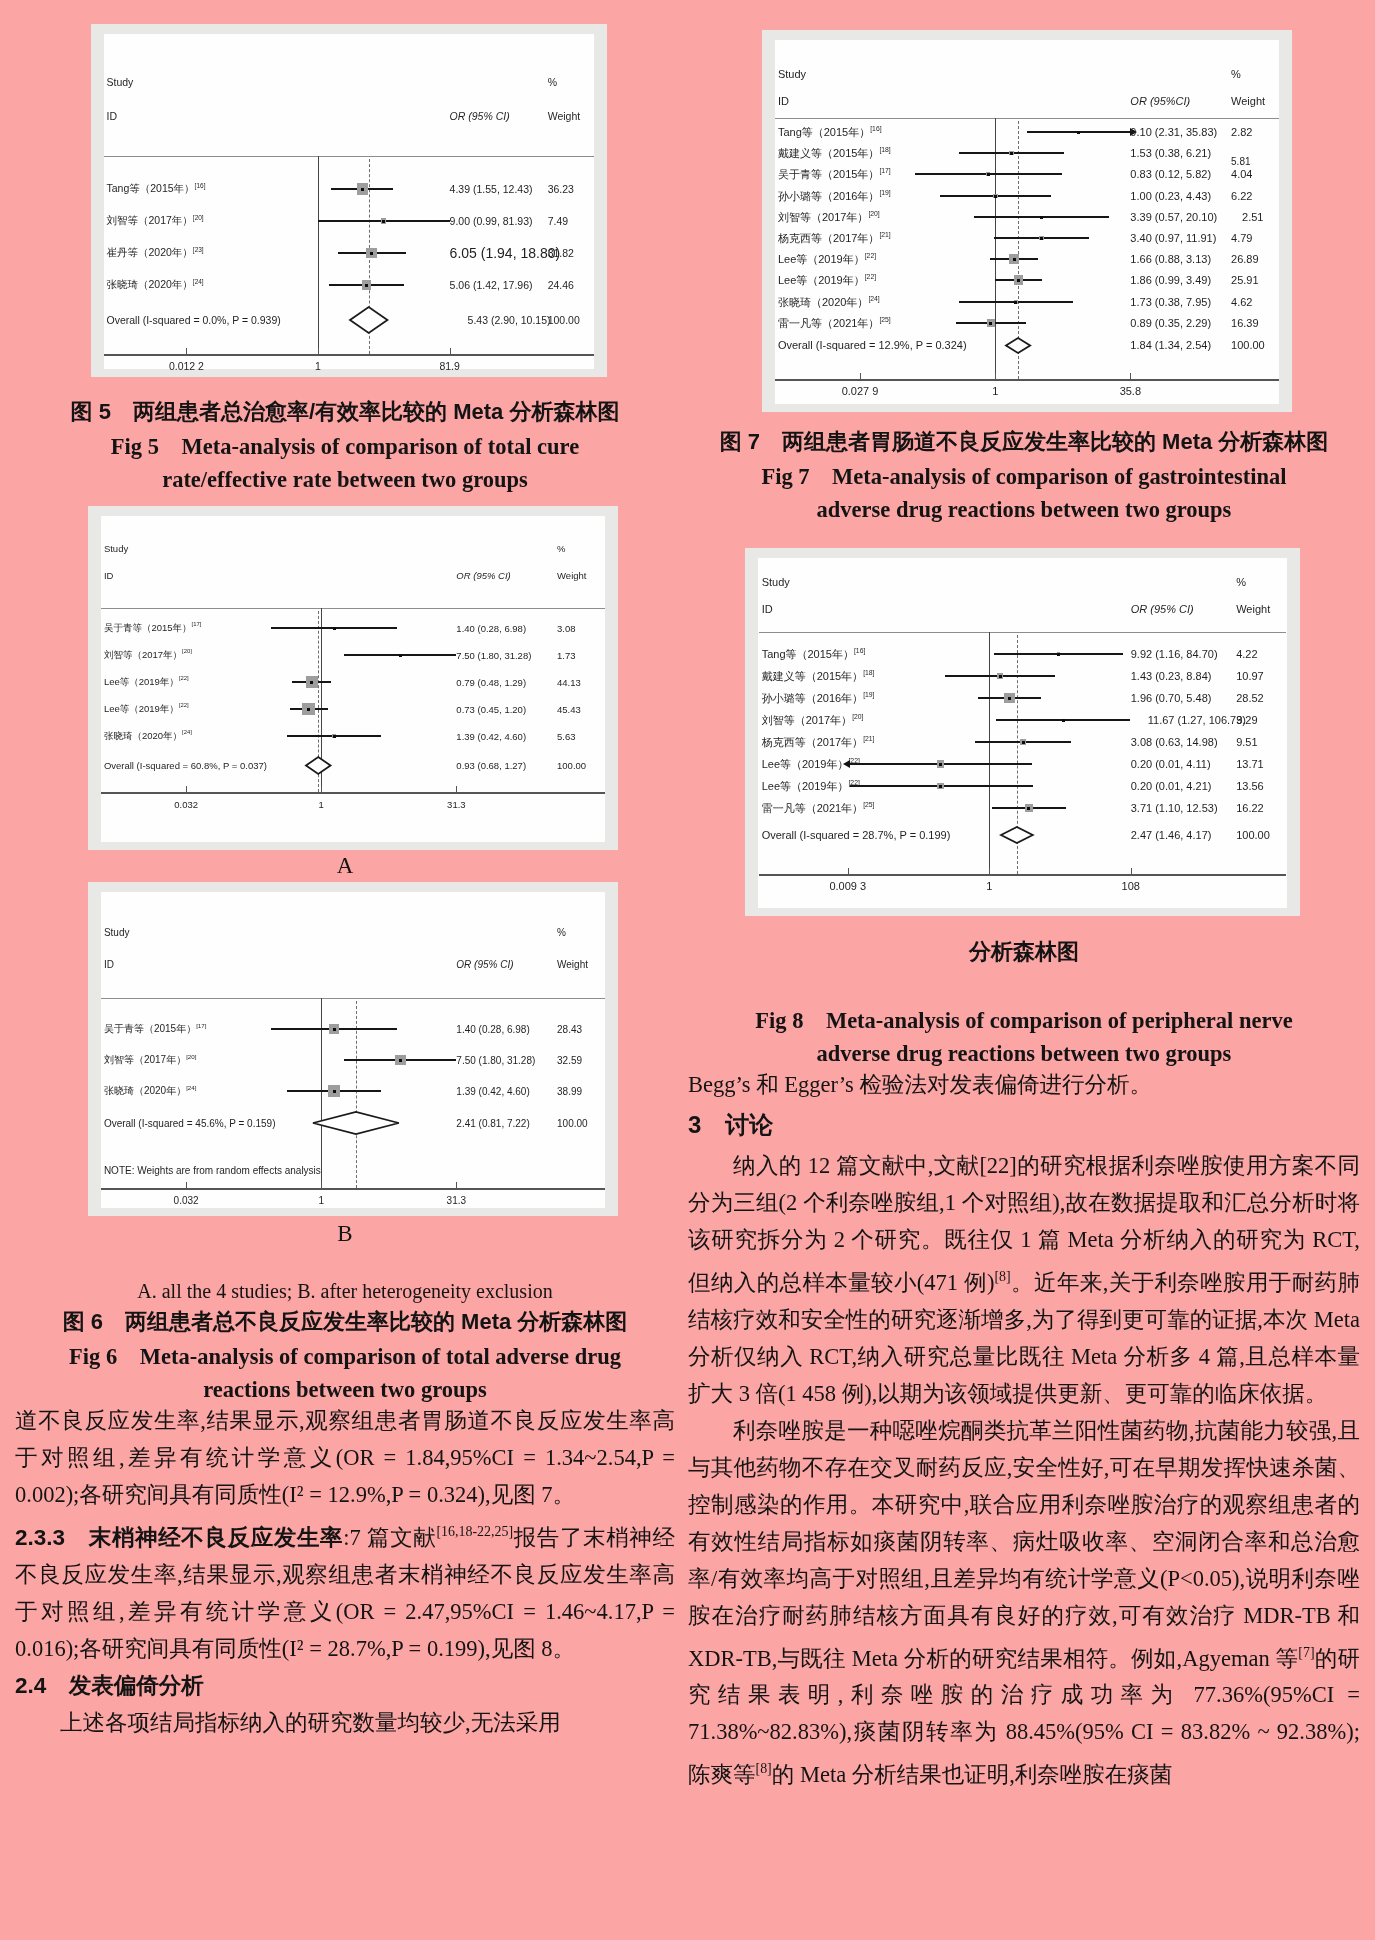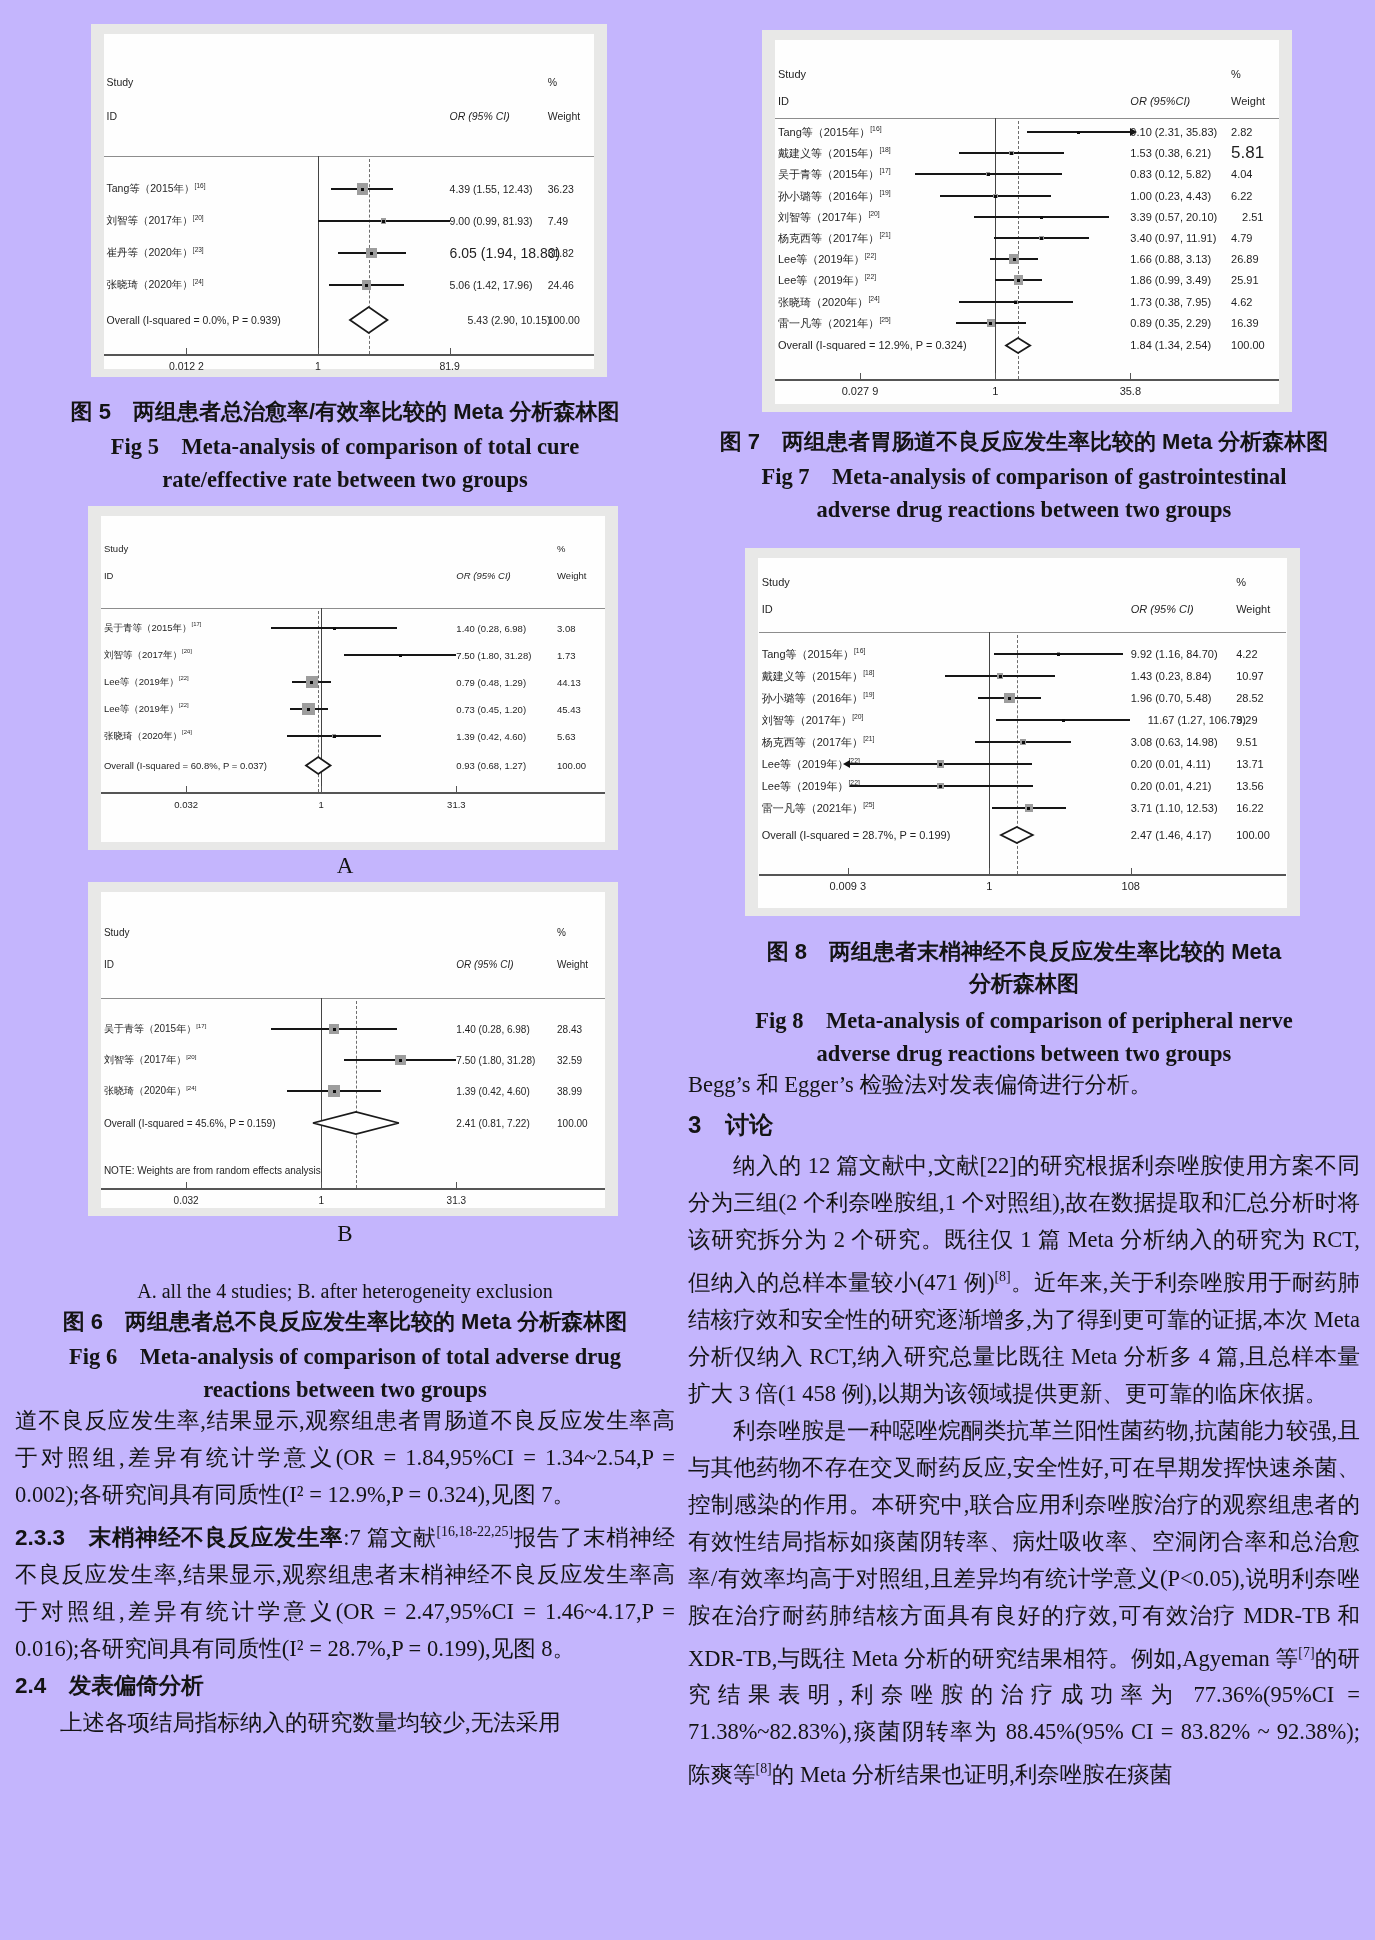--- a/index.html
+++ b/index.html
@@ -1,16 +1,16 @@
 <!DOCTYPE html>
 <html><head>
 <meta charset="utf-8">
 <style>
   html,body{margin:0;padding:0;background:#fff;}
-  .page{position:relative;width:1375px;height:1940px;background:#c4b5fd;overflow:hidden;
+  .page{position:relative;width:1375px;height:1940px;background:#fca5a5;overflow:hidden;
         font-family:"Liberation Serif","DejaVu Serif",serif;color:#141414;}
   .col{position:absolute;top:0;height:1940px;}
   #leftcol{left:15px;width:660px;}
   #rightcol{left:688px;width:672px;}
 
   
   .figbox{position:absolute;background:#e8e8e7;}
   #fig5-box{left:76px;top:24px;width:516px;height:353px;}
   #fig6a-box{left:73px;top:506px;width:530px;height:344px;}
   #fig6b-box{left:73px;top:882px;width:530px;height:334px;}
@@ -234,21 +234,21 @@
         <div style="position: absolute; left: 49.9671%; top: 101.25px; width: 19.5389%; height: 1.5px; background: rgb(22, 22, 22);"></div>
         <div style="position: absolute; left: calc(59.7384% - 1.5px); top: 100.5px; width: 3px; height: 3px; background: rgb(13, 13, 13);"></div>
         <div class="arrR" style="position: absolute; left: 69.506%; top: 98px;"></div>
         <div class="pt" style="left: 69.5%; top: 102px; font-size: 11px;">9.10 (2.31, 35.83)</div>
         <div class="pt" style="left: 88.5%; top: 102px; font-size: 11px;">2.82</div>
         <div class="pt" style="left: 3%; top: 123px; font-size: 11px;">戴建义等（2015年）<sup>[18]</sup></div>
         <div style="position: absolute; left: 37.104%; top: 122.25px; width: 19.911%; height: 1.5px; background: rgb(22, 22, 22);"></div>
         <div style="position: absolute; left: calc(47.0309% - 2.28987px); top: 120.71px; width: 4.57975px; height: 4.57975px; background: rgb(157, 157, 157);"></div>
         <div style="position: absolute; left: calc(47.0309% - 1.5px); top: 121.5px; width: 3px; height: 3px; background: rgb(13, 13, 13);"></div>
         <div class="pt" style="left: 69.5%; top: 123px; font-size: 11px;">1.53 (0.38, 6.21)</div>
-        <div class="pt" style="left: 88.5%; top: 123px; font-size: 17px;">5.81</div>
+        <div class="pt" style="left: 88.5%; top: 131px; font-size: 10px;">5.81</div>
         <div class="pt" style="left: 3%; top: 144px; font-size: 11px;">吴于青等（2015年）<sup>[17]</sup></div>
         <div style="position: absolute; left: 28.8889%; top: 143.25px; width: 27.6639%; height: 1.5px; background: rgb(22, 22, 22);"></div>
         <div style="position: absolute; left: calc(42.672% - 1.90948px); top: 142.091px; width: 3.81895px; height: 3.81895px; background: rgb(157, 157, 157);"></div>
         <div style="position: absolute; left: calc(42.672% - 1.5px); top: 142.5px; width: 3px; height: 3px; background: rgb(13, 13, 13);"></div>
         <div class="pt" style="left: 69.5%; top: 144px; font-size: 11px;">0.83 (0.12, 5.82)</div>
         <div class="pt" style="left: 88.5%; top: 144px; font-size: 11px;">4.04</div>
         <div class="pt" style="left: 3%; top: 166px; font-size: 11px;">孙小璐等（2016年）<sup>[19]</sup></div>
         <div style="position: absolute; left: 33.5256%; top: 165.25px; width: 21.0822%; height: 1.5px; background: rgb(22, 22, 22);"></div>
         <div style="position: absolute; left: calc(44% - 2.36929px); top: 163.631px; width: 4.73859px; height: 4.73859px; background: rgb(157, 157, 157);"></div>
         <div style="position: absolute; left: calc(44% - 1.5px); top: 164.5px; width: 3px; height: 3px; background: rgb(13, 13, 13);"></div>
@@ -375,21 +375,20 @@
         <div class="pt" style="left: 88.5%; top: 287px; font-size: 11px;">100.00</div>
         <div style="position: absolute; left: 2.5%; right: 2.5%; top: 326px; height: 1.5px; background: rgb(85, 85, 85);"></div>
         <div style="position: absolute; left: 18.5239%; top: 320px; width: 1px; height: 6px; background: rgb(85, 85, 85);"></div>
         <div class="pt" style="left: 18.5239%; top: 338px; font-size: 11px; transform: translate(-50%, -50%);">0.009 3</div>
         <div style="position: absolute; left: 44%; top: 320px; width: 1px; height: 6px; background: rgb(85, 85, 85);"></div>
         <div class="pt" style="left: 44%; top: 338px; font-size: 11px; transform: translate(-50%, -50%);">1</div>
         <div style="position: absolute; left: 69.5%; top: 320px; width: 1px; height: 6px; background: rgb(85, 85, 85);"></div>
         <div class="pt" style="left: 69.5%; top: 338px; font-size: 11px; transform: translate(-50%, -50%);">108</div>
       </div>
     <div class="cap cn" style="top:936px">
-      <span>图 8　两组患者末梢神经不良反应发生率比较的 Meta</span>
       <span>分析森林图</span>
     </div>
     <div class="cap en" style="top:1004px">
       <span>Fig 8　Meta-analysis of comparison of peripheral nerve</span>
       <span>adverse drug reactions between two groups</span>
     </div>
 
     <div class="body" id="right-body" style="top:1066px">
         <div class="para">Begg’s 和 Egger’s 检验法对发表偏倚进行分析。</div>
         <div class="h2">3　讨论</div>

